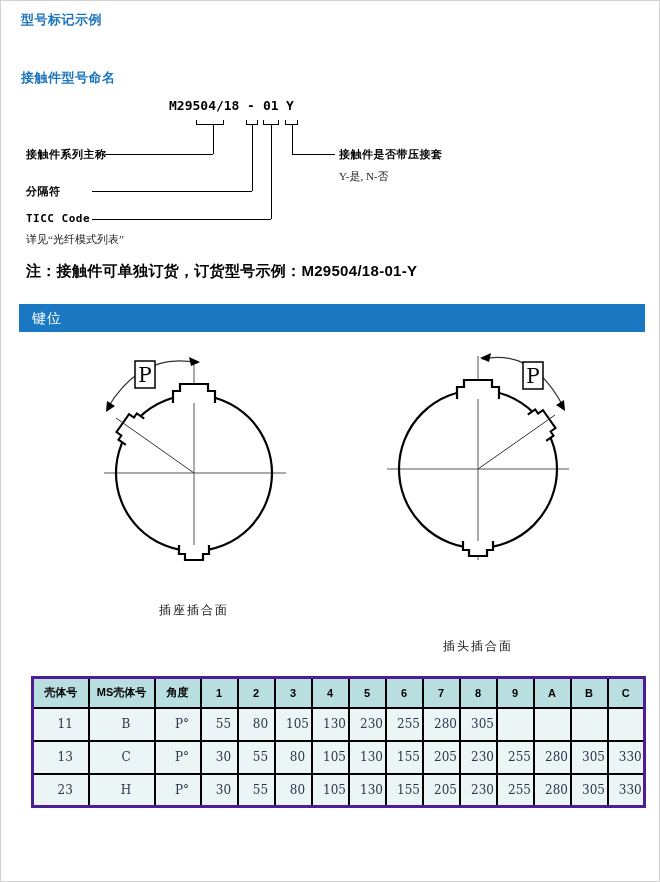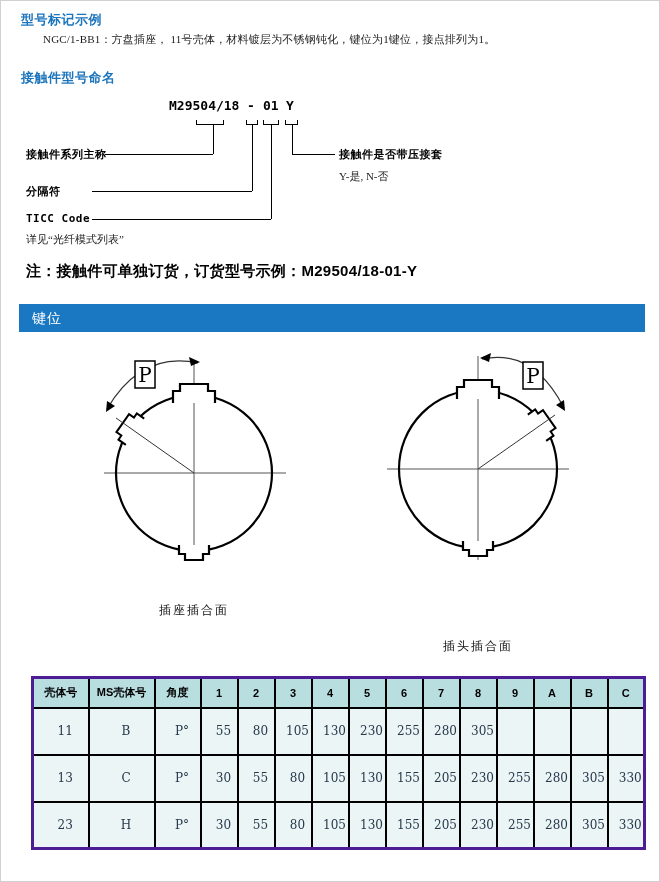--- a/index.html
+++ b/index.html
@@ -48,32 +48,31 @@
   table.keying {
     border-collapse:collapse; table-layout:fixed; width:612px;
     border:3px solid #4c1d95;
   }
   table.keying th, table.keying td { border:2px solid #000; text-align:center; vertical-align:middle; }
   table.keying th {
     height:30px; background:#b9dee0; color:#000;
     font-family:"Liberation Sans", sans-serif; font-weight:bold; font-size:11px;
   }
   table.keying td {
-    height:47px; background:#ebf5f6; color:#26384a;
+    height:33px; background:#ebf5f6; color:#26384a;
     font-family:"DejaVu Serif", serif; font-size:12px;padding-left:9px;
   }
   svg text.p-glyph { font-family:"DejaVu Serif", serif; font-size:20px; fill:#000; }
 </style>
 </head>
 <body>
 
 <div id="page">
 
   <div class="abs heading" style="left:20px; top:10px;">型号标记示例</div>
-  <div class="abs body-text" style="left:42px; top:31px; width:560px;">NGC/1-BB1：方盘插座， 11号壳体，材料镀层为不锈钢钝化，键位为1键位，接点排列为1。</div>
 
   <div class="abs heading" style="left:20px; top:68px;">接触件型号命名</div>
 
   <span class="abs model-code" style="left:168px; top:97px;">M29504/18</span>
   <span class="abs model-code" style="left:246px; top:97px;">-</span>
   <span class="abs model-code" style="left:262px; top:97px;">01</span>
   <span class="abs model-code" style="left:285px; top:97px;">Y</span>
 
   <div class="abs bracket" style="left:195px; top:119px; width:28px;"></div>
   <div class="abs bracket" style="left:245px; top:119px; width:12px;"></div>

